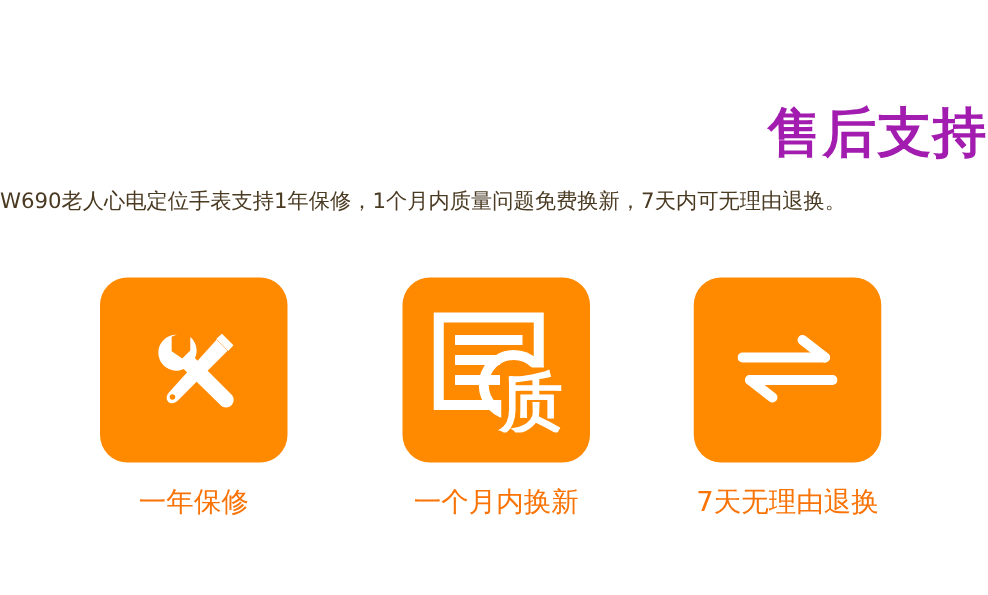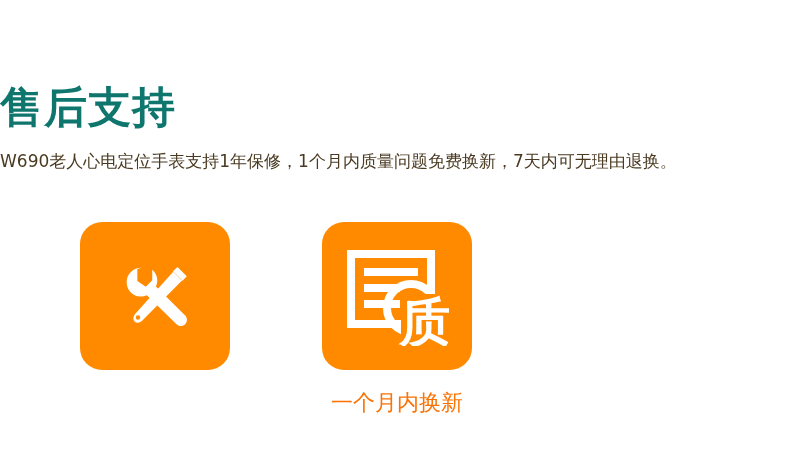--- a/index.html
+++ b/index.html
@@ -29,26 +29,26 @@
     top: 0;
     width: 790px;
     text-align: center;
   }
 
   .page-title {
     position: absolute;
     left: 0;
     top: 80px;
     width: 790px;
-    text-align: left;
+    text-align: right;
     font-size: 43px;
     font-weight: bold;
     line-height: 54px;
     letter-spacing: 1px;
-    color: #0f766e;
+    color: #a21caf;
     white-space: nowrap;
   }
 
   .page-subtitle {
     position: absolute;
     left: 0;
     top: 148px;
     width: 652px;
     text-align: center;
     font-size: 17px;
@@ -125,20 +125,21 @@
               <path d="M69.8 23.6 L79.4 33.2 L36.0 76.8 C33.4 79.4 29.8 79.6 27.8 77.6 C25.8 75.6 26.0 72.0 28.6 69.4 Z"></path>
               <circle cx="31.5" cy="73.4" r="2.4" fill="#ff8a00"></circle>
             </g>
 
             <g fill="#ffffff">
               <path d="M35.6 19.4 C27.0 19.0 19.6 25.6 19.2 34.2 C18.8 42.8 25.4 50.2 34.0 50.6 C36.6 50.7 39.0 50.2 41.2 49.1 L73.4 80.6 C76.0 83.2 80.2 83.2 82.8 80.6 C85.4 78.0 85.4 73.8 82.8 71.2 L51.0 39.6 C52.0 37.5 52.6 35.1 52.5 32.6 C52.3 28.1 50.2 24.1 47.0 21.4 L47.0 33.0 L40.0 40.0 L30.8 33.6 L30.8 21.0 C32.3 20.2 33.9 19.6 35.6 19.4 Z"></path>
             </g>
           </svg>
         </span>
       </div>
+      <div class="feature-label">一年保修</div>
     </div>
 
     <div class="feature feature-2">
       <div class="feature-tile">
         <span>
           <svg width="104" height="100" viewBox="0 0 104 100" xmlns="http://www.w3.org/2000/svg">
 
             <path d="M6 8 H86 V78 H6 Z" fill="none" stroke="#ffffff" stroke-width="8"></path>
 
             <rect x="19" y="22" width="54" height="8" fill="#ffffff"></rect>
@@ -150,15 +151,30 @@
             <g>
               <rect x="56" y="48" width="48" height="52" fill="#ff8a00"></rect>
               <text x="80" y="94" font-family="'DejaVu Sans','Liberation Sans',sans-serif" font-size="52" font-weight="bold" fill="#ffffff" text-anchor="middle">质</text>
             </g>
           </svg>
         </span>
       </div>
       <div class="feature-label">一个月内换新</div>
     </div>
 
+    <div class="feature feature-3">
+      <div class="feature-tile">
+        <span>
+          <svg width="80" height="60" viewBox="0 0 80 60" fill="none" xmlns="http://www.w3.org/2000/svg">
+
+            <path d="M4 20 H70" stroke="#ffffff" stroke-width="8" stroke-linecap="round"></path>
+            <path d="M52 6 L70 20" stroke="#ffffff" stroke-width="8" stroke-linecap="round" stroke-linejoin="round"></path>
+
+            <path d="M76 38 H10" stroke="#ffffff" stroke-width="8" stroke-linecap="round"></path>
+            <path d="M28 52 L10 38" stroke="#ffffff" stroke-width="8" stroke-linecap="round" stroke-linejoin="round"></path>
+          </svg>
+        </span>
+      </div>
+      <div class="feature-label">7天无理由退换</div>
+    </div>
 
   </div>
 </div>
 
 </body></html>

